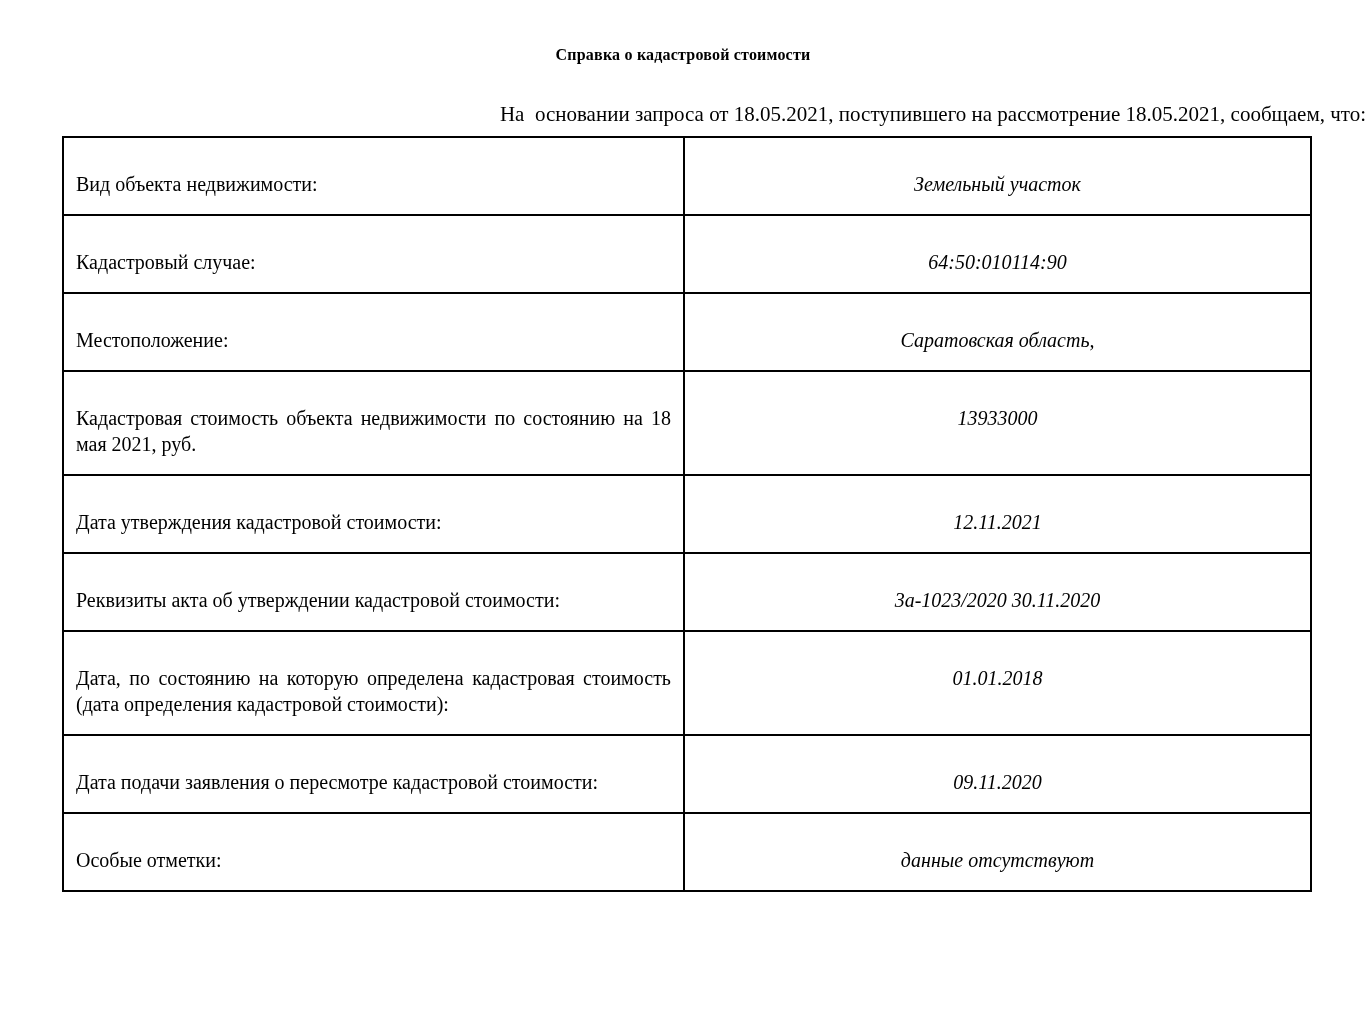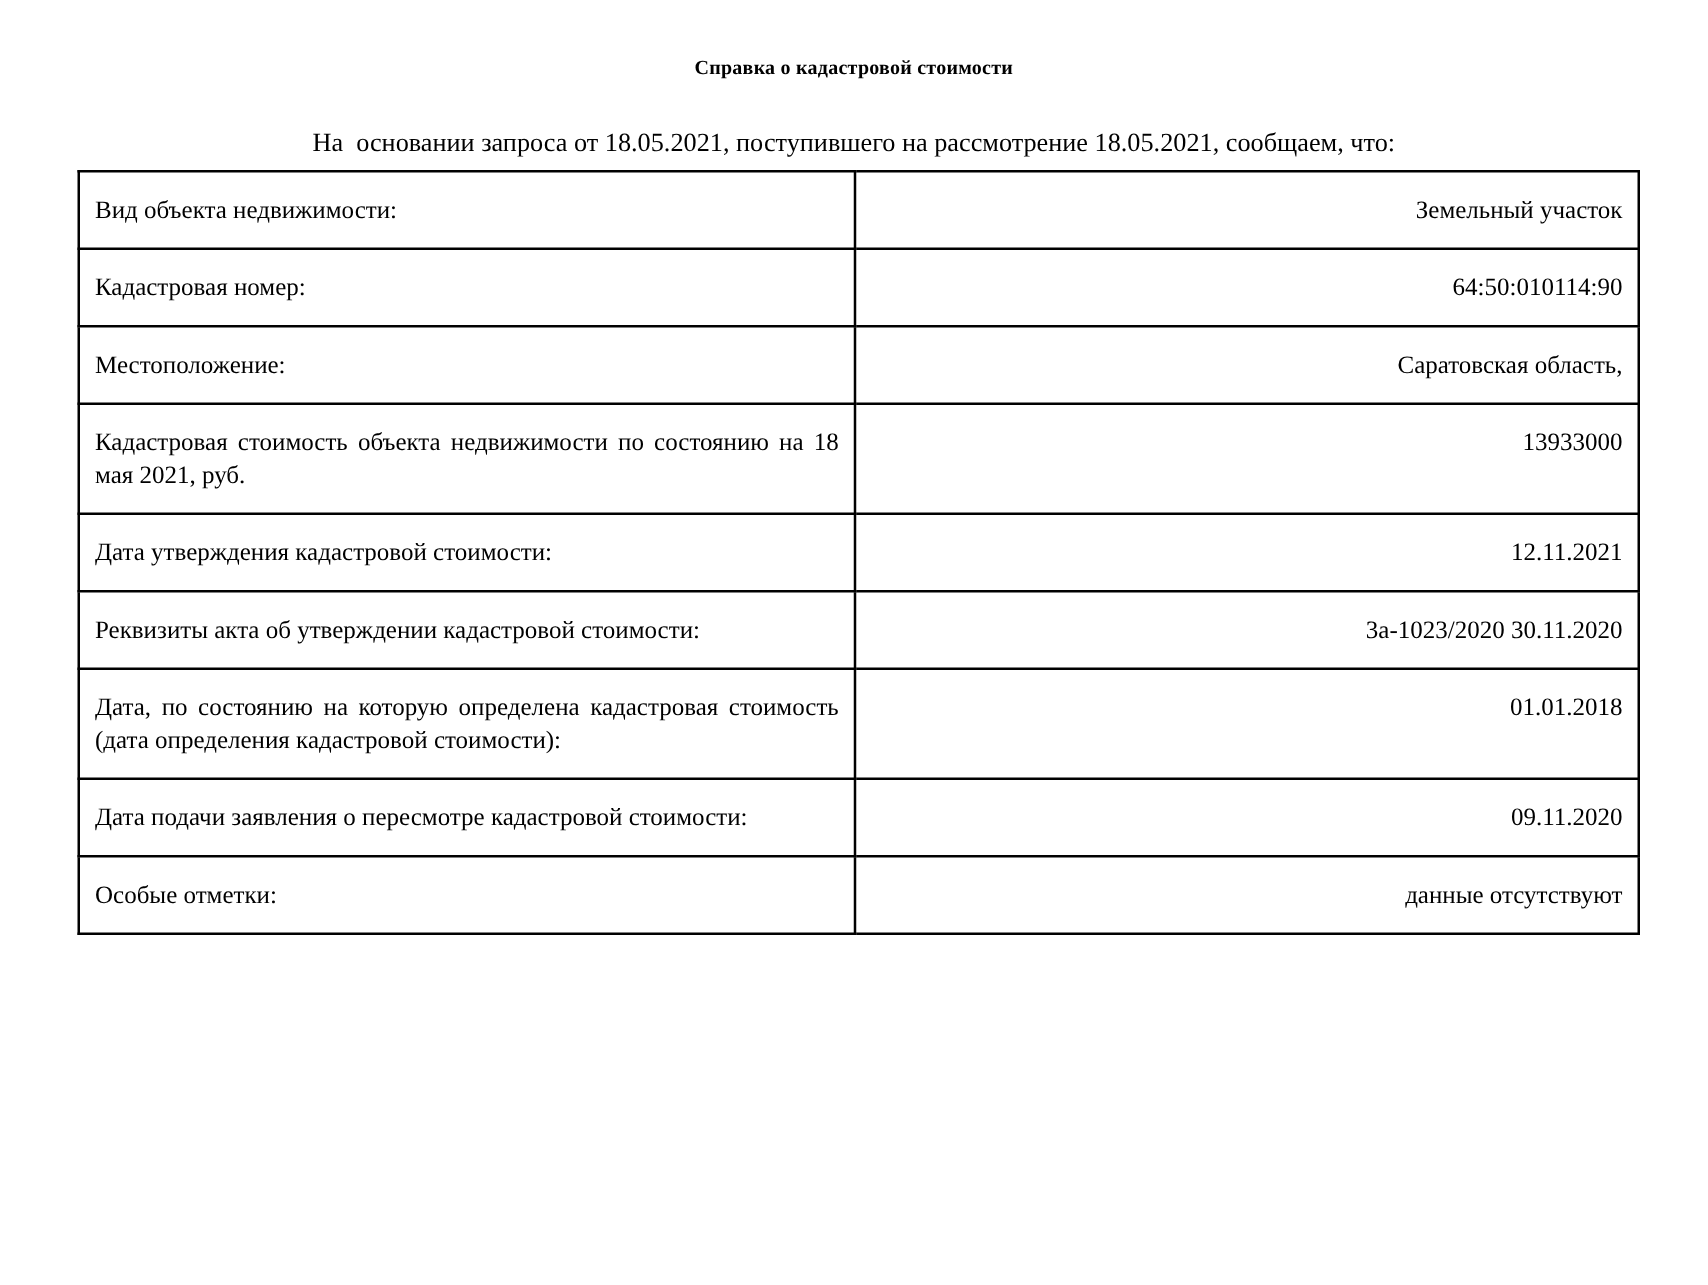--- a/index.html
+++ b/index.html
@@ -23,50 +23,51 @@
     margin-top: 42px;
     text-align: center;
     font-size: 16px;
     font-weight: bold;
     line-height: 26px;
     letter-spacing: 0.2px;
   }
 
   .doc-intro {
     margin-top: 33px;
-    text-align: center;
+    text-align: right;
     font-size: 21px;
     line-height: 26px;
     white-space: pre-wrap;
   }
 
   table.cadastral-table {
     margin: 9px 0 0 62px;
     width: 1248px;
     border-collapse: collapse;
     table-layout: fixed;
   }
 
   table.cadastral-table col.col-label { width: 621px; }
   table.cadastral-table col.col-value { width: 627px; }
 
   table.cadastral-table td {
     border: 2px solid #000000;
     vertical-align: top;
-    padding: 17px 12px 17px 12px;
+    padding: 33px 12px 17px 12px;
     font-size: 20px;
     line-height: 26px;
   }
 
   td.label-cell {
     text-align: justify;
   }
 
   td.value-cell {
-    text-align: right;
+    text-align: center;
+    font-style: italic;
   }
 </style>
 </head>
 <body>
 
 <div class="page">
 
   <div class="doc-title">Справка о кадастровой стоимости</div>
 
   <div class="doc-intro">На  основании запроса от 18.05.2021, поступившего на рассмотрение 18.05.2021, сообщаем, что:</div>
@@ -75,21 +76,21 @@
     <colgroup>
       <col class="col-label">
       <col class="col-value">
     </colgroup>
     <tbody>
         <tr>
     <td class="label-cell">Вид объекта недвижимости:</td>
     <td class="value-cell">Земельный участок</td>
   </tr>
         <tr>
-    <td class="label-cell">Кадастровая номер:</td>
+    <td class="label-cell">Кадастровый случае:</td>
     <td class="value-cell">64:50:010114:90</td>
   </tr>
         <tr>
     <td class="label-cell">Местоположение:</td>
     <td class="value-cell">Саратовская область,</td>
   </tr>
         <tr>
     <td class="label-cell">Кадастровая стоимость объекта недвижимости по состоянию на 18 мая 2021, руб.</td>
     <td class="value-cell">13933000</td>
   </tr>

